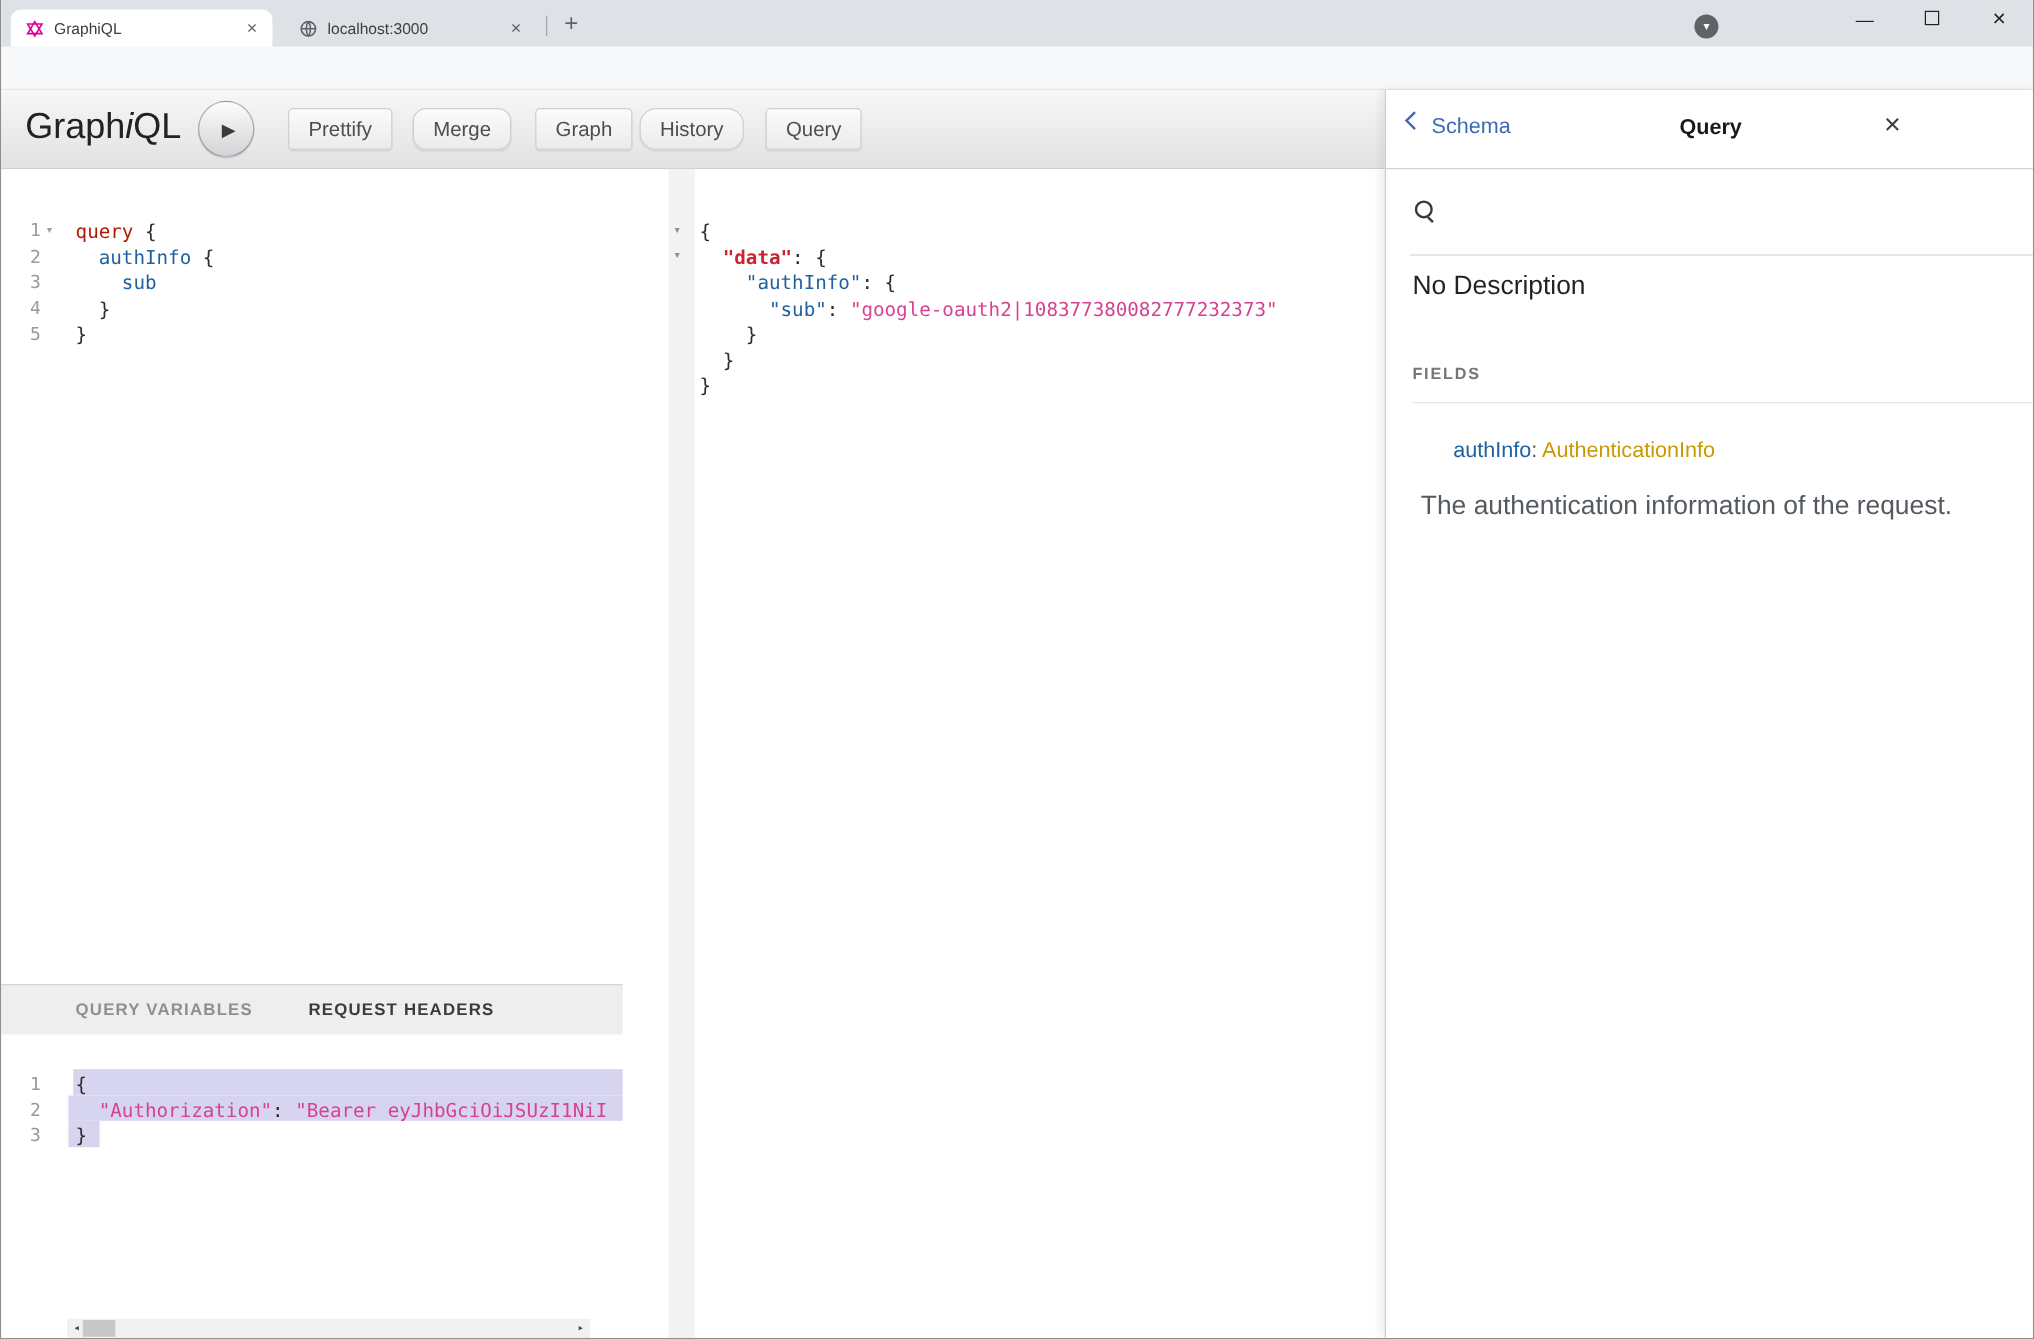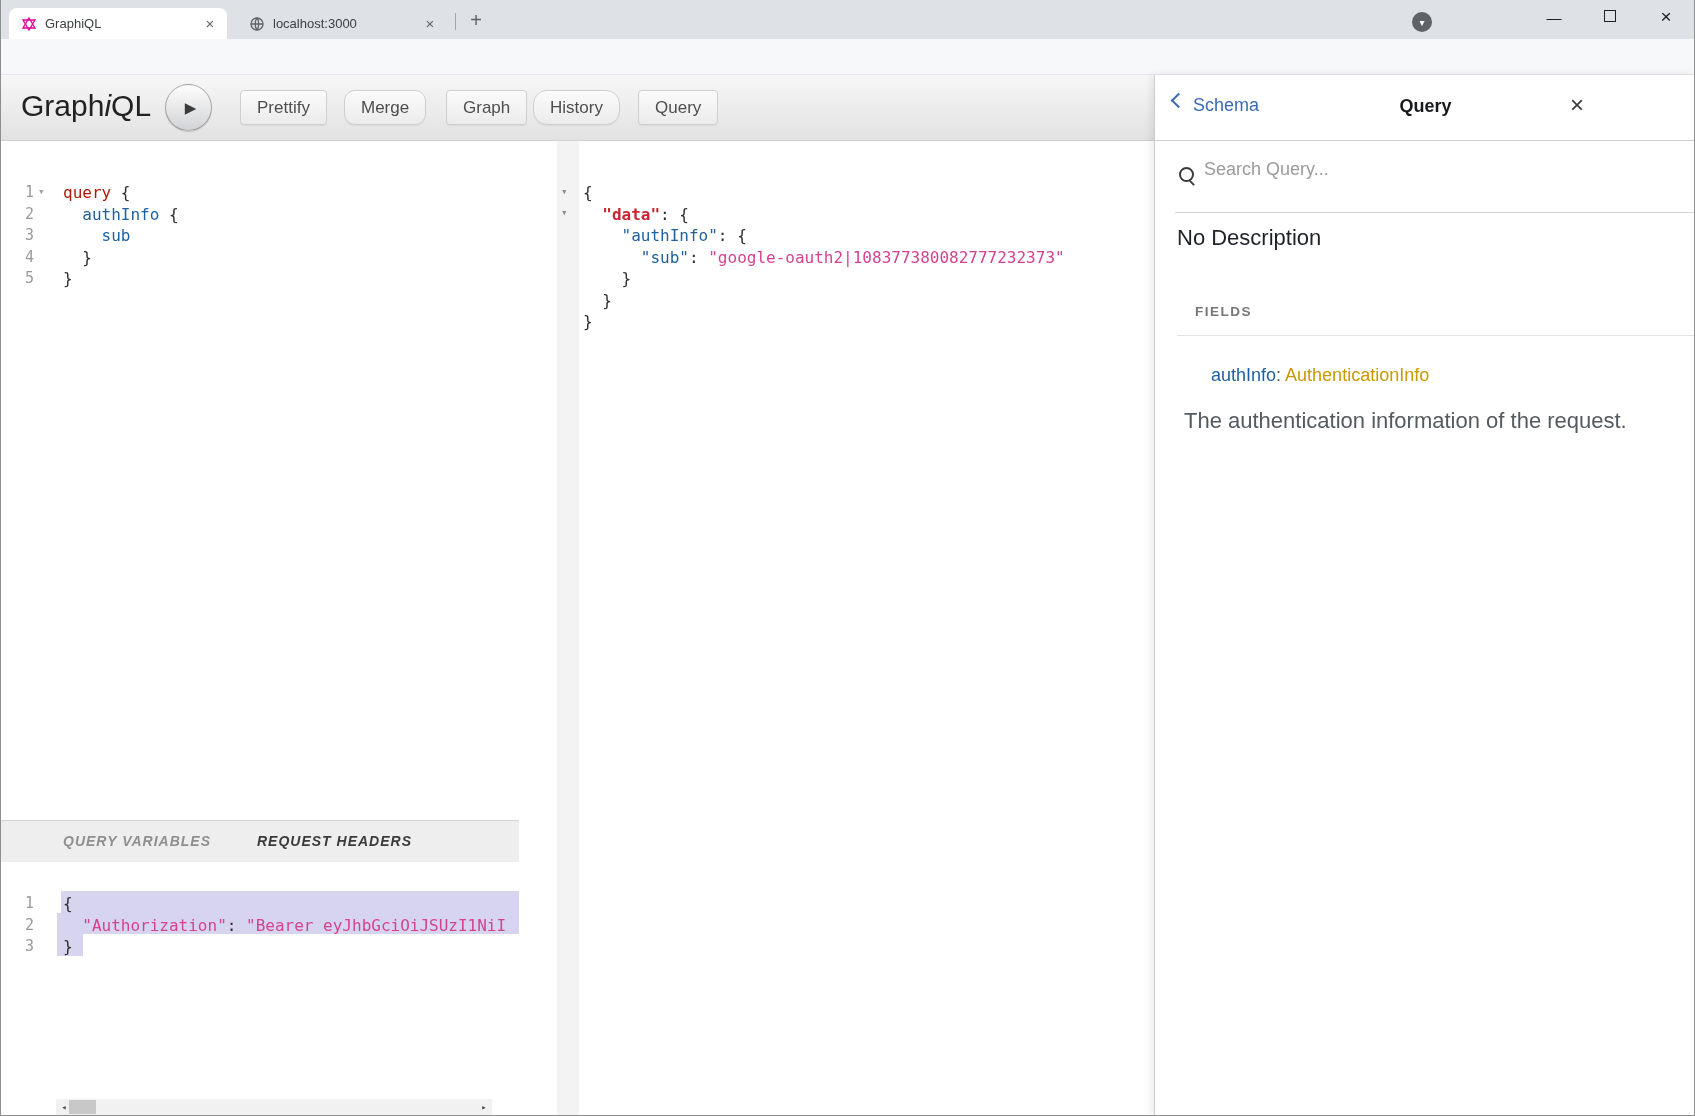--- a/index.html
+++ b/index.html
@@ -60,21 +60,21 @@
   .mono{font-family:"DejaVu Sans Mono","Liberation Mono",monospace;}
   .cl{height:21.5px;line-height:21.5px;white-space:pre;font-size:16px;}
   .gut-num{display:block;height:21.5px;line-height:21.5px;text-align:right;color:#9a9a9a;font-size:15px;}
   .tk-kw{color:#B11A04;} .tk-prop{color:#1F61A0;} .tk-pn{color:#2e2e2e;} .tk-str{color:#D64292;} .tk-rkw{color:#CB2431;font-weight:bold;} .tk-ws{color:#2e2e2e;}
   #query-pane{position:absolute;left:0;top:141px;width:518px;height:679px;background:#fff;cursor:text;}
   #query-pane .gut{position:absolute;left:0;top:41px;width:33px;}
   #query-fold{position:absolute;left:37px;top:44px;font-size:11px;color:#a0a0a0;}
   #query-pane .code{position:absolute;left:62px;top:41px;}
   
   #varsbar{position:absolute;left:0;top:820px;width:518px;height:53px;background:#eeeeee;
-           border-top:1px solid #d4d4d4;border-bottom:1px solid #dcdcdc;box-sizing:border-box;font-style:italic;}
+           border-top:1px solid #d4d4d4;border-bottom:1px solid #dcdcdc;box-sizing:border-box;}
   .varstab{position:absolute;top:0;height:40px;line-height:40px;font-size:14px;font-weight:bold;letter-spacing:1px;cursor:pointer;}
   #tab-queryvars{left:62px;color:#8f8f8f;}
   #tab-reqheaders{left:256px;color:#3b3b3b;}
   
   #headers-pane{position:absolute;left:0;top:862px;width:518px;height:254px;background:#fff;cursor:text;}
   #headers-pane .gut{position:absolute;left:0;top:31px;width:33px;}
   #headers-pane .code{position:absolute;left:62px;top:31px;}
   .selrect{position:absolute;background:#D7D4F0;height:21.5px;}
   #sel1{left:60px;top:29px;width:458px;}
   #sel2{left:56px;top:50.5px;width:462px;}
@@ -99,21 +99,21 @@
                    transform:rotate(45deg);margin-right:9px;}
   #docs-title{position:absolute;left:0;top:21px;width:100%;text-align:center;font-size:18px;font-weight:bold;color:#17191c;}
   #docs-close{position:absolute;right:112px;top:16px;font-size:24px;color:#3c3c3c;cursor:pointer;font-weight:300;}
   #docs-search-icon{position:absolute;left:24px;top:92px;width:11px;height:11px;border:2px solid #3a3a3a;border-radius:50%;}
   #docs-search-icon:after{content:"";position:absolute;left:10px;top:11px;width:2px;height:6px;background:#3a3a3a;transform:rotate(-45deg);}
   #docs-search{position:absolute;left:47px;top:83px;width:330px;border:none;outline:none;font-size:18px;color:#202124;
                font-family:"Liberation Sans",sans-serif;background:transparent;}
   #docs-search::placeholder{color:#9b9b9b;}
   #docs-underline{position:absolute;left:20px;top:137px;right:0;height:1px;background:#d6d6d6;}
   #docs-nodesc{position:absolute;left:22px;top:150px;font-size:22px;color:#1f2327;}
-  #docs-fields{position:absolute;left:22px;top:229px;font-size:13.5px;font-weight:bold;letter-spacing:1.5px;color:#767676;margin-left:18px;}
+  #docs-fields{position:absolute;left:22px;top:229px;font-size:13.5px;font-weight:bold;letter-spacing:1.5px;color:#767676;}
   #docs-hr{position:absolute;left:22px;top:260px;right:0;height:1px;background:#e3e3e3;}
   #docs-field{position:absolute;left:22px;top:290px;font-size:18px;margin-left:34px;}
   #docs-field .fname{color:#1F61A0;cursor:pointer;}
   #docs-field .fsep{color:#555;}
   #docs-field .ftype{color:#CA9800;cursor:pointer;}
   #docs-desc{position:absolute;left:29px;top:333px;font-size:22px;color:#545a5f;}
   svg{display:block;}
 </style>
 </head>
 <body>
@@ -272,21 +272,20 @@
   <div id="docs">
     <div id="docs-header">
       <span id="docs-back">
           <span class="chev"></span>
           <span>Schema</span>
         </span>
       <div id="docs-title">Query</div>
       <span id="docs-close">×</span>
     </div>
     <span id="docs-search-icon"></span>
-    <input id="docs-search" placeholder="Search Query..." style="">
     <div id="docs-underline"></div>
     <div id="docs-nodesc">No Description</div>
     <div id="docs-fields">FIELDS</div>
     <div id="docs-hr"></div>
     <div id="docs-field">
       <span class="fname">authInfo</span><span class="fsep">: </span><span class="ftype">AuthenticationInfo</span>
     </div>
     <div id="docs-desc">The authentication information of the request.</div>
   </div>
 

